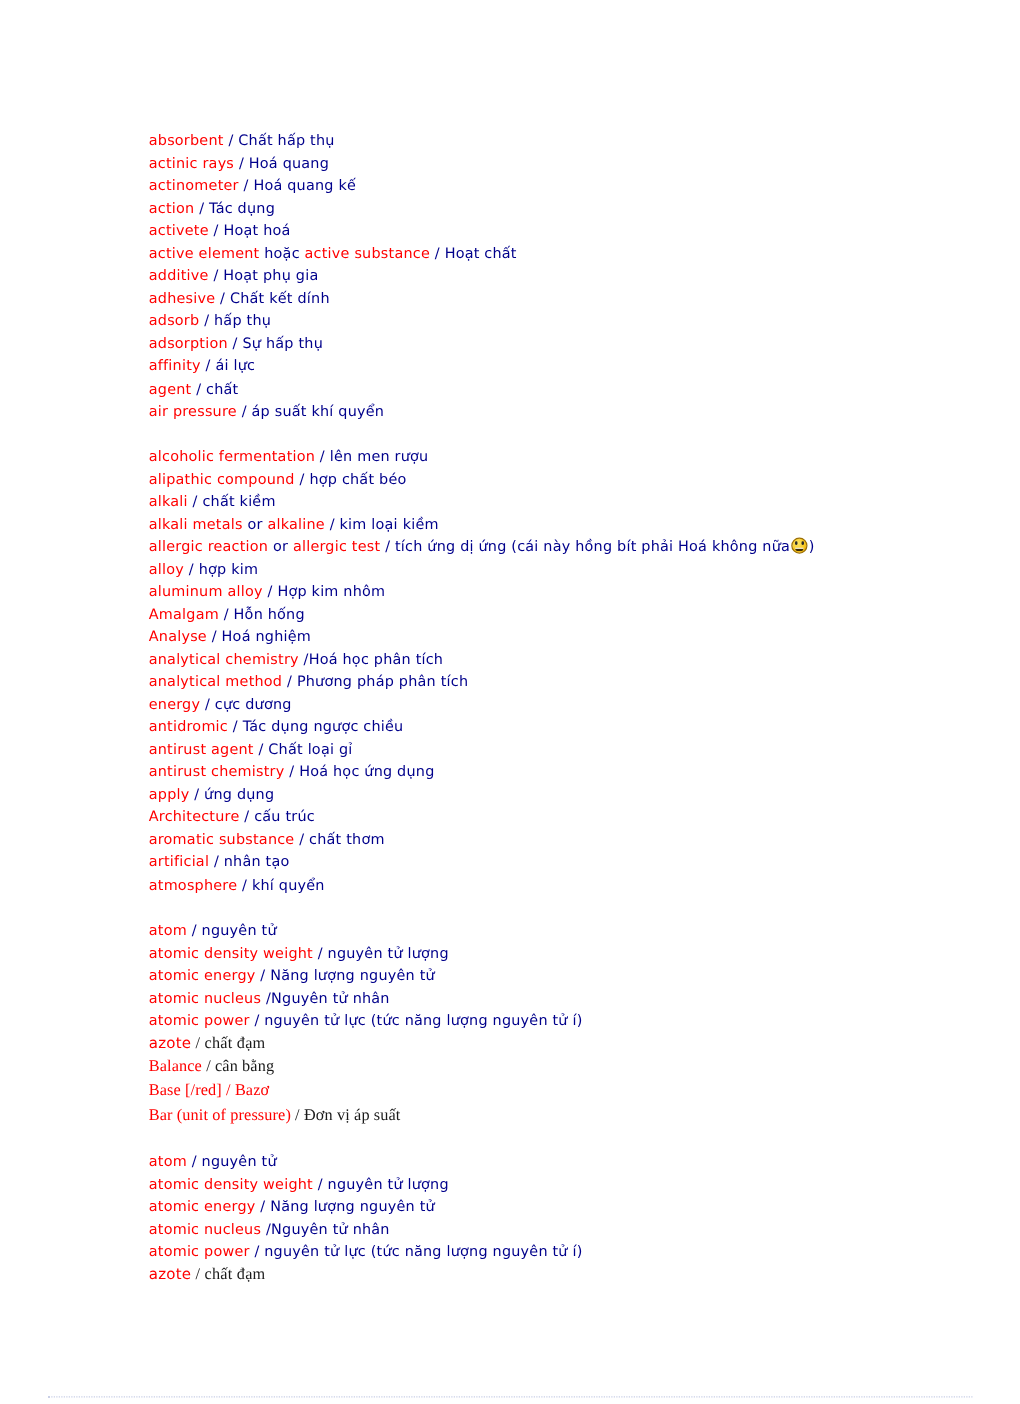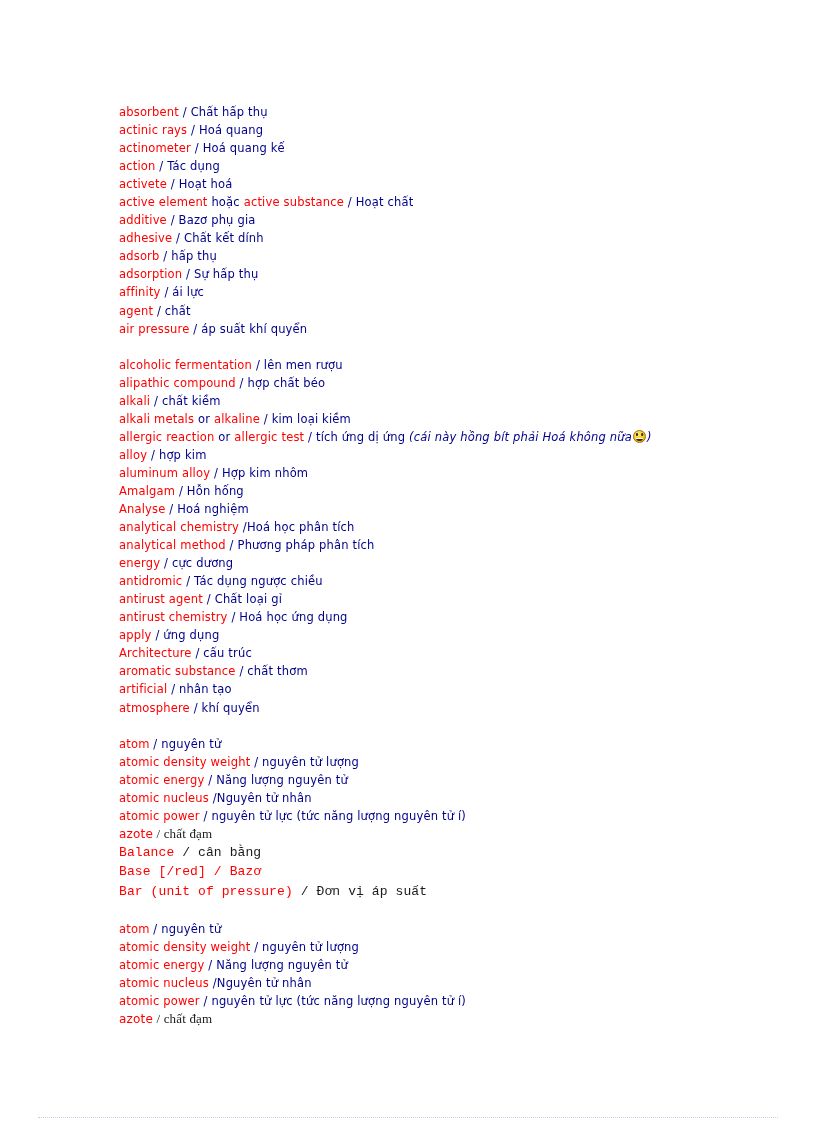--- a/index.html
+++ b/index.html
@@ -46,26 +46,25 @@
     color: #00008b;
   }
   .entry .sep {
     color: #00008b;
   }
   .entry .conj {
     color: #00008b;
   }
   .entry .note {
     color: #00008b;
-    font-style: italic;
   }
 
   
   .entry.serif {
-    font-family: Liberation Mono, monospace;
+    font-family: Liberation Serif, serif;
     font-size: 13px;
     line-height: 19.6px;
     letter-spacing: 0.1px;
   }
   .entry.serif .vi {
     color: #1a1a1a;
   }
   .entry.serif .sep {
     color: #1a1a1a;
   }
@@ -140,21 +139,21 @@
 <body>
 
 <div class="page">
   <div class="glossary" id="glossary">
       <div class="entry"><span class="en">absorbent</span><span class="sep"> / </span><span class="vi">Chất hấp thụ</span></div>
       <div class="entry"><span class="en">actinic rays</span><span class="sep"> / </span><span class="vi">Hoá quang</span></div>
       <div class="entry"><span class="en">actinometer</span><span class="sep"> / </span><span class="vi">Hoá quang kế</span></div>
       <div class="entry"><span class="en">action</span><span class="sep"> / </span><span class="vi">Tác dụng</span></div>
       <div class="entry"><span class="en">activete</span><span class="sep"> / </span><span class="vi">Hoạt hoá</span></div>
       <div class="entry"><span class="en">active element</span><span class="conj"> hoặc </span><span class="en">active substance</span><span class="sep"> / </span><span class="vi">Hoạt chất</span></div>
-      <div class="entry"><span class="en">additive</span><span class="sep"> / </span><span class="vi">Bazơ phụ gia</span></div>
+      <div class="entry"><span class="en">additive</span><span class="sep"> / </span><span class="vi">Hoạt phụ gia</span></div>
       <div class="entry"><span class="en">adhesive</span><span class="sep"> / </span><span class="vi">Chất kết dính</span></div>
       <div class="entry"><span class="en">adsorb</span><span class="sep"> / </span><span class="vi">hấp thụ</span></div>
       <div class="entry"><span class="en">adsorption</span><span class="sep"> / </span><span class="vi">Sự hấp thụ</span></div>
       <div class="entry"><span class="en">affinity</span><span class="sep"> / </span><span class="vi">ái lực</span></div>
       <div class="entry"><span class="en">agent</span><span class="sep"> / </span><span class="vi">chất</span></div>
       <div class="entry"><span class="en">air pressure</span><span class="sep"> / </span><span class="vi">áp suất khí quyển</span></div>
       <div class="spacer"></div>
       <div class="entry"><span class="en">alcoholic fermentation</span><span class="sep"> / </span><span class="vi">lên men rượu</span></div>
       <div class="entry"><span class="en">alipathic compound</span><span class="sep"> / </span><span class="vi">hợp chất béo</span></div>
       <div class="entry"><span class="en">alkali</span><span class="sep"> / </span><span class="vi">chất kiềm</span></div>

